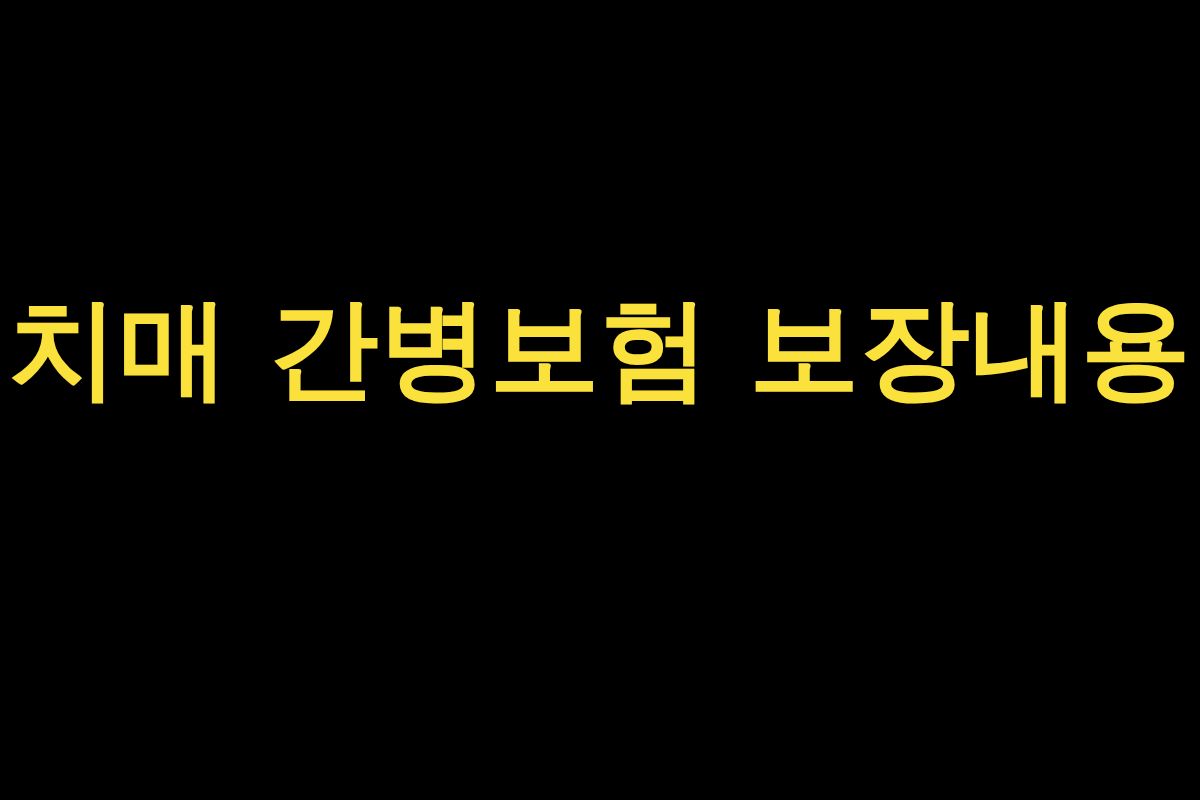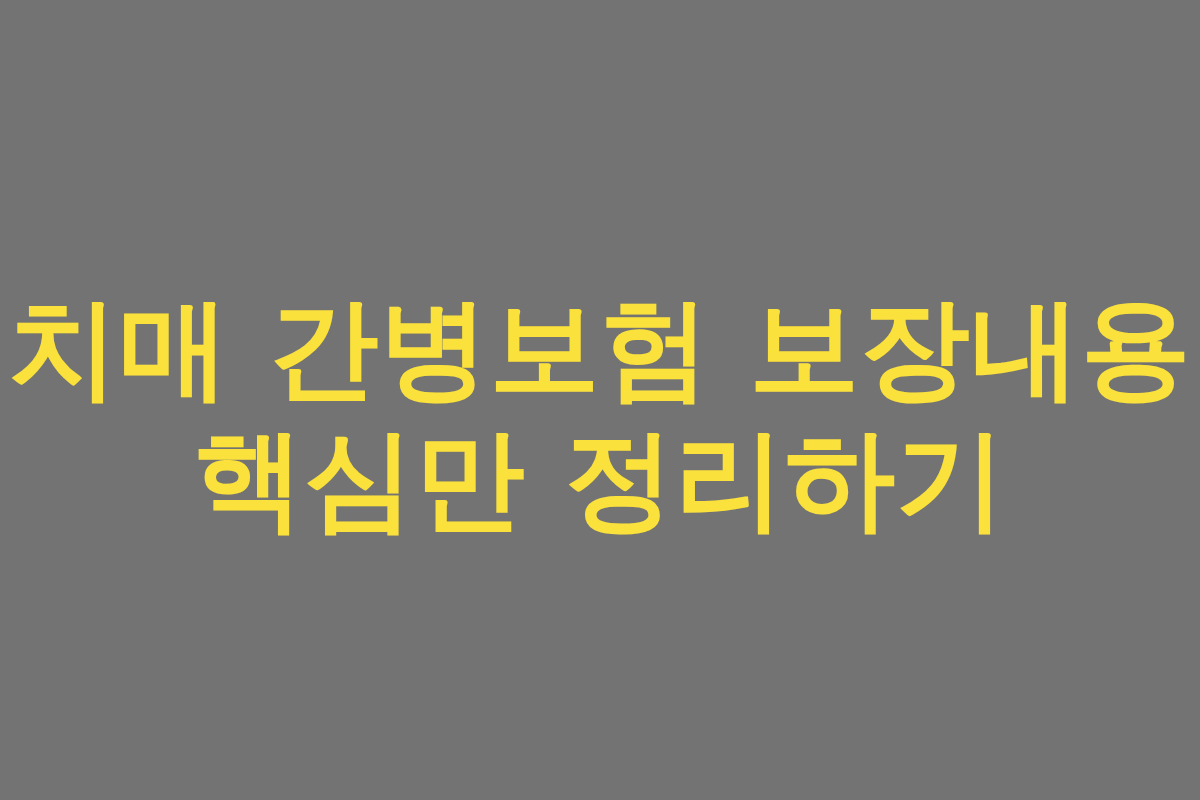--- a/index.html
+++ b/index.html
@@ -56,23 +56,22 @@
     font-size: 110px;
   }
 
   .title-line-2 {
     font-size: 110px;
   }
 </style>
 </head>
 <body>
 
-<div id="thumbnail-card" style="background-color: #737373;">
+<div id="thumbnail-card" style="background-color: #000000;">
 
   <div id="title-block">
 
     <span class="title-line title-line-1" style="color: rgb(250, 225, 60);">치매 간병보험 보장내용</span>
 
-    <span class="title-line title-line-2" style="color: rgb(250, 225, 60);">핵심만 정리하기</span>
 
   </div>
 
 </div>
 
 </body></html>

